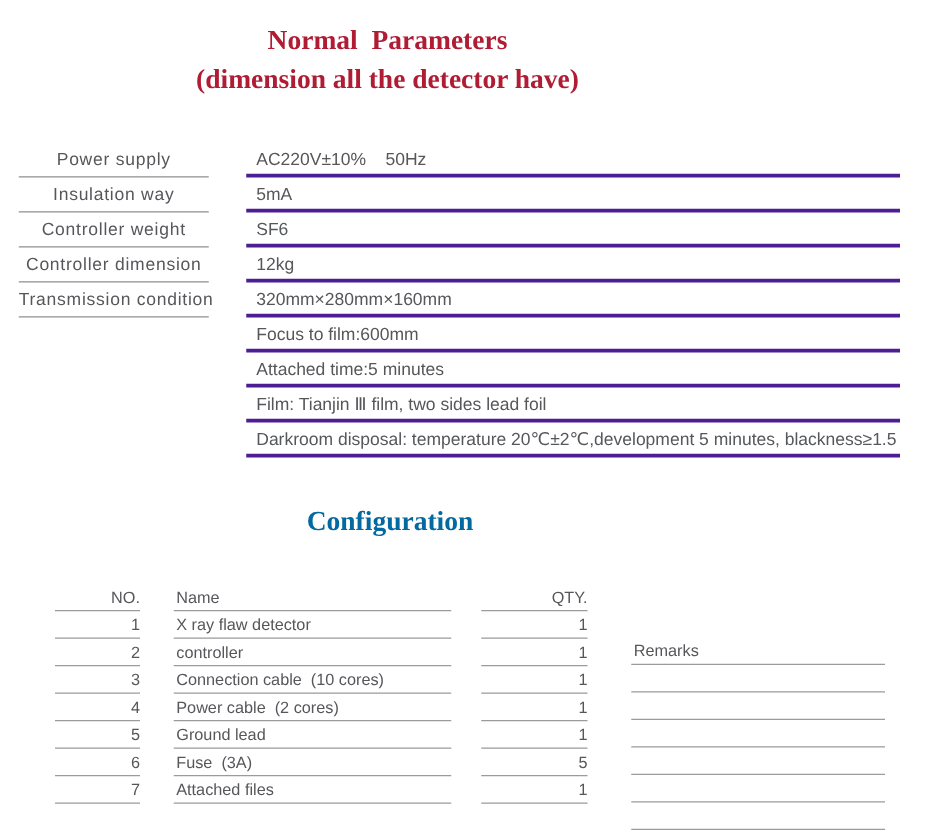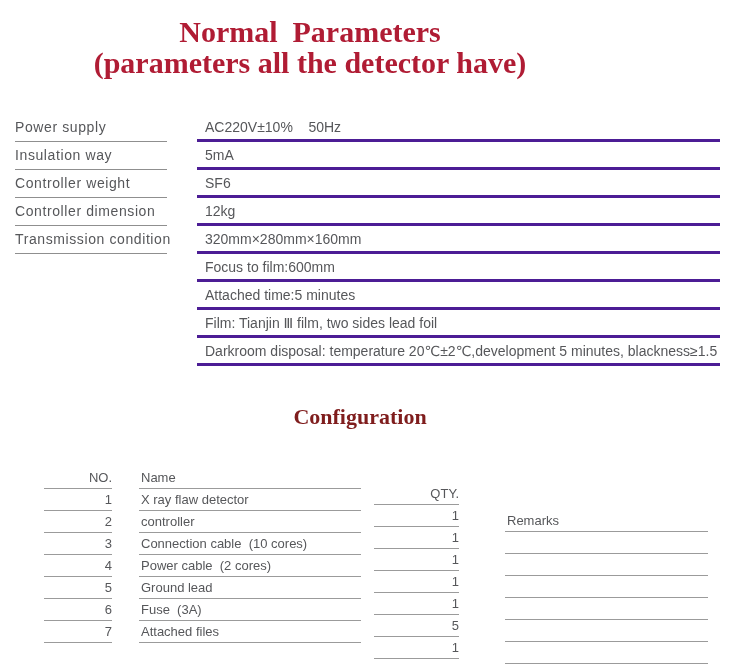--- a/index.html
+++ b/index.html
@@ -10,35 +10,35 @@
     font-family: "Liberation Sans", "DejaVu Sans", sans-serif;
     color: #56575a;
     overflow: hidden;
   }
   .doc-title {
     position: absolute;
     top: 16px; left: 0; width: 620px;
     text-align: center;
     font-family: "Liberation Serif", "DejaVu Serif", serif;
     font-weight: bold;
-    font-size: 30px;
+    font-size: 22px;
     line-height: 31px;
     color: #b01c34;
   }
   .doc-title .line { white-space: pre; }
 
   
   .param-labels {
     position: absolute;
     top: 114px; left: 15px; width: 152px;
   }
   .param-labels .cell {
     height: 28px; line-height: 27px;
     border-bottom: 1px solid #8f8f8f;
-    text-align: left;
+    text-align: center;
     font-size: 14px;
     letter-spacing: 0.6px;
     white-space: pre;
     overflow: visible;
   }
   .param-values {
     position: absolute;
     top: 114px; left: 197px; width: 523px;
   }
   .param-values .cell {
@@ -52,44 +52,43 @@
 
   
   .config-title {
     position: absolute;
     top: 403px; left: 0; width: 624px;
     text-align: center;
     font-family: "Liberation Serif", "DejaVu Serif", serif;
     font-weight: bold;
     font-size: 22px;
     line-height: 28px;
-    color: #7f1d1d;
-    margin-left: 48px;
+    color: #0369a1;
   }
   .cfg-col { position: absolute; top: 467px; }
   .cfg-col .cell {
     height: 22px; line-height: 21px;
     border-bottom: 1px solid #9b9b9b;
     font-size: 13px;
     white-space: pre;
     overflow: visible;
   }
   .cfg-no      { left: 44px;  width: 68px; }
   .cfg-name    { left: 139px; width: 222px; }
-  .cfg-qty     { left: 374px; width: 85px; margin-top: 16px; }
+  .cfg-qty     { left: 385px; width: 85px; }
   .cfg-remarks { left: 505px; width: 203px; margin-top: 43px; }
   .cfg-no .cell, .cfg-qty .cell { text-align: right; }
   .cfg-name .cell, .cfg-remarks .cell { text-align: left; padding-left: 2px; }
 </style>
 </head>
 <body>
 
 <div class="doc-title">
   <div class="line">Normal  Parameters</div>
-  <div class="line">(parameters all the detector have)</div>
+  <div class="line">(dimension all the detector have)</div>
 </div>
 
 <div class="param-labels">
   <div class="cell">Power supply</div>
   <div class="cell">Insulation way</div>
   <div class="cell">Controller weight</div>
   <div class="cell">Controller dimension</div>
   <div class="cell">Transmission condition</div>
 </div>
 

